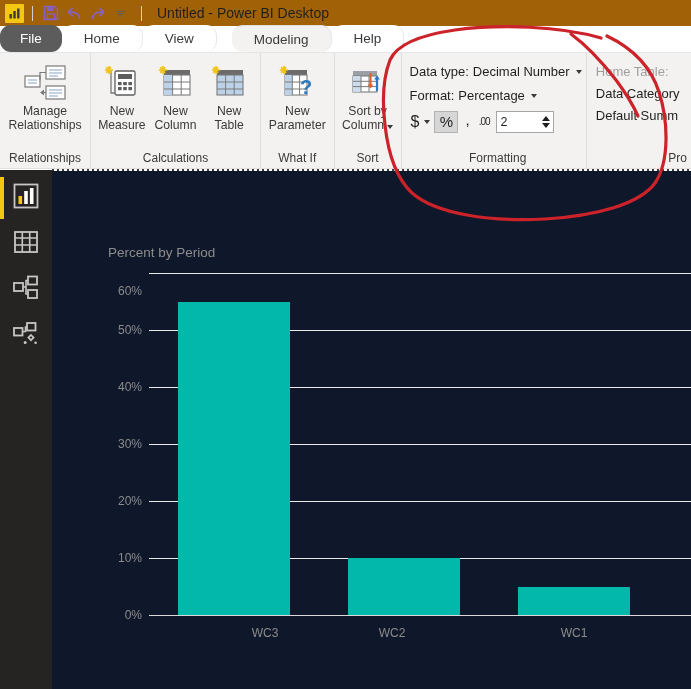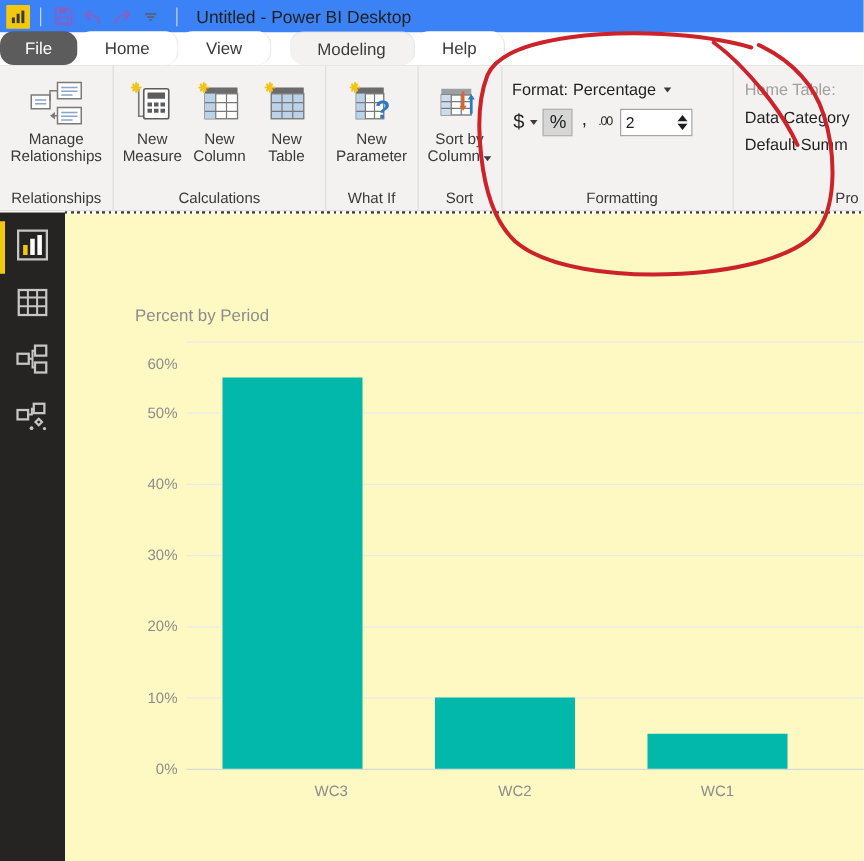--- a/index.html
+++ b/index.html
@@ -8,21 +8,21 @@
     width: 691px; height: 689px;
     font-family: "Liberation Sans", sans-serif;
     background: #ffffff;
     overflow: hidden;
     position: relative;
   }
 
   
   .titlebar {
     height: 26px;
-    background: #3b82f6;
+    background: #a16207;
     display: flex;
     align-items: center;
     padding-left: 5px;
     font-size: 13px;
     color: #1a1a1a;
   }
   .app-badge {
     width: 19px; height: 19px;
     background: #f2c811;
     display: flex; align-items: center; justify-content: center;
@@ -192,21 +192,21 @@
     width: 4px; height: 42px;
     background: #f2c811;
   }
   .side-item.active .box { border-color: #ffffff; }
 
   
   .canvas {
     position: absolute;
     left: 52px; top: 171px;
     right: 0; bottom: 0;
-    background: #fef9c3;
+    background: #0f172a;
   }
   .chart-title {
     position: absolute;
     left: 56px; top: 74px;
     font-size: 13.5px;
     color: #8c8c8c;
   }
   .plot {
     position: absolute;
     left: 52px; top: 100px;
@@ -419,20 +419,25 @@
           <span>Column</span><i class="caret-dn" style="margin-left:3px"></i>
         </span>
       </div>
     </div>
     <div class="rgroup-label">Sort</div>
   </div>
 
   <div class="rgroup fmt-group">
     <div class="fmt-rows">
       <div class="fmt-line">
+        <span>Data type:</span>
+        <span style="margin-left:4px">Decimal Number</span>
+        <i class="caret-dn"></i>
+      </div>
+      <div class="fmt-line">
         <span>Format:</span>
         <span style="margin-left:4px">Percentage</span>
         <i class="caret-dn"></i>
       </div>
       <div class="fmt-ctrls">
         <span class="dollar">$</span>
         <i class="caret-dn" style="margin-left:0"></i>
         <span class="pct-btn">%</span>
         <span class="comma">,</span>
         <span class="dec-ic">.00</span>
@@ -516,21 +521,21 @@
       <div class="ytick" style="top: 173px;">30%</div>
       <div class="gridline" style="top: 230px;"></div>
       <div class="ytick" style="top: 230px;">20%</div>
       <div class="gridline" style="top: 287px;"></div>
       <div class="ytick" style="top: 287px;">10%</div>
       <div class="gridline base" style="top: 344px;"></div>
       <div class="ytick" style="top: 344px;">0%</div>
       <div class="bar" style="left: 73.9px; width: 112.2px; top: 30.5px; height: 313.5px; background: rgb(1, 184, 170);"></div>
       <div class="xtick" style="left: 130px; top: 355px; margin-left: 31px;">WC3</div>
       <div class="bar" style="left: 243.9px; width: 112.2px; top: 287px; height: 57px; background: rgb(1, 184, 170);"></div>
-      <div class="xtick" style="left: 308px; top: 355px; text-align: center;">WC2</div>
+      <div class="xtick" style="left: 288px; top: 355px; text-align: center;">WC2</div>
       <div class="bar" style="left: 413.9px; width: 112.2px; top: 315.5px; height: 28.5px; background: rgb(1, 184, 170);"></div>
       <div class="xtick" style="left: 470px; top: 355px;">WC1</div>
     </div>
 </div>
 
 <svg class="annot" viewBox="0 0 691 689">
   <path d="M601,38 C560,26 500,24 455,30 C420,35 397,44 390,60
            C383,78 382,100 385,125 C388,152 396,178 412,193
            C436,214 490,222 545,219 C596,216 640,204 655,183
            C670,161 668,120 659,92 C651,67 632,48 607,36" fill="none" stroke="#cc2229" stroke-width="3.2" stroke-linecap="round"></path>

